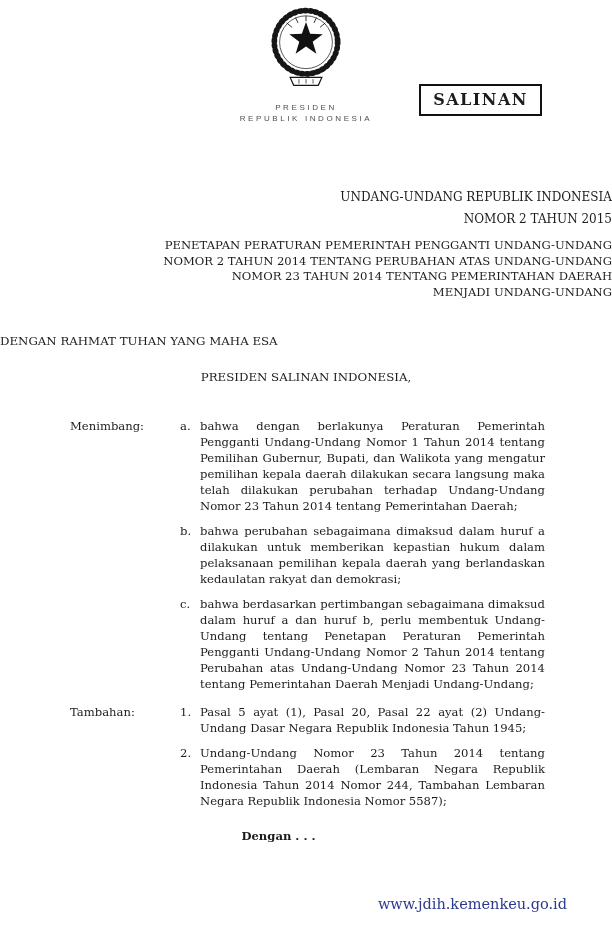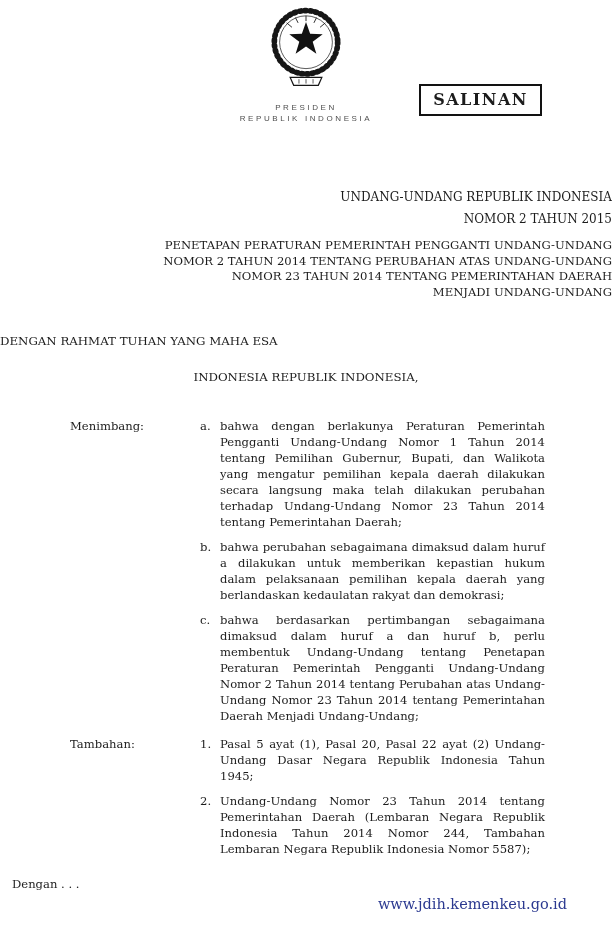--- a/index.html
+++ b/index.html
@@ -28,29 +28,29 @@
     font-weight:bold; font-size:16px; letter-spacing:1.5px;
     background:#fff;
   }
   
   .title-block { text-align:right; margin-top:62px; font-size:12px; line-height:22px; }
   .title-subject { margin-top:8px; font-size:11.6px; line-height:15.5px; }
   .invocation { margin-top:34px; font-size:11.8px; }
   .authority  { text-align:center; margin-top:22px; font-size:11.8px; }
   
   .body-block { margin:34px 67px 0 70px; font-size:11.6px; line-height:16px; }
-  .clause { display:flex; margin-bottom:12px;gap:20px; }
+  .clause { display:flex; margin-bottom:12px; }
   .clause-label { flex:0 0 110px; width:110px; }
   .clause-items { flex:1; }
   .item { display:flex; margin-bottom:9px; }
   .item:last-child { margin-bottom:0; }
   .item-marker { flex:0 0 20px; }
   .item-text { flex:1; text-align:justify; }
   
-  .continuation { text-align:left; margin:20px 67px 0 12px; font-size:11.6px; }
+  .continuation { text-align:center; margin:20px 67px 0 12px; font-size:11.6px;font-weight:bold; }
   .site {
     position:absolute; right:45px; bottom:24px;
     font-size:14.5px; color:var(--link-color, #2b3990);
     text-decoration:none; cursor:pointer;
   }
 </style>
 </head>
 <body>
 
 <div class="page">
@@ -93,21 +93,21 @@
     <div>NOMOR 2 TAHUN 2015</div>
     <div class="title-subject">
       <div>PENETAPAN PERATURAN PEMERINTAH PENGGANTI UNDANG-UNDANG</div>
       <div>NOMOR 2 TAHUN 2014 TENTANG PERUBAHAN ATAS UNDANG-UNDANG</div>
       <div>NOMOR 23 TAHUN 2014 TENTANG PEMERINTAHAN DAERAH</div>
       <div>MENJADI UNDANG-UNDANG</div>
     </div>
   </div>
 
   <div class="invocation">DENGAN RAHMAT TUHAN YANG MAHA ESA</div>
-  <div class="authority">INDONESIA REPUBLIK INDONESIA,</div>
+  <div class="authority">PRESIDEN SALINAN INDONESIA,</div>
 
   <div class="body-block">
 
     <div class="clause">
       <div class="clause-label">Menimbang:</div>
       <div class="clause-items">
         <div class="item">
           <div class="item-marker">a.</div>
           <div class="item-text">bahwa dengan berlakunya Peraturan Pemerintah Pengganti Undang-Undang Nomor 1 Tahun 2014 tentang Pemilihan Gubernur, Bupati, dan Walikota yang mengatur pemilihan kepala daerah dilakukan secara langsung maka telah dilakukan perubahan terhadap Undang-Undang Nomor 23 Tahun 2014 tentang Pemerintahan Daerah;</div>
         </div>

